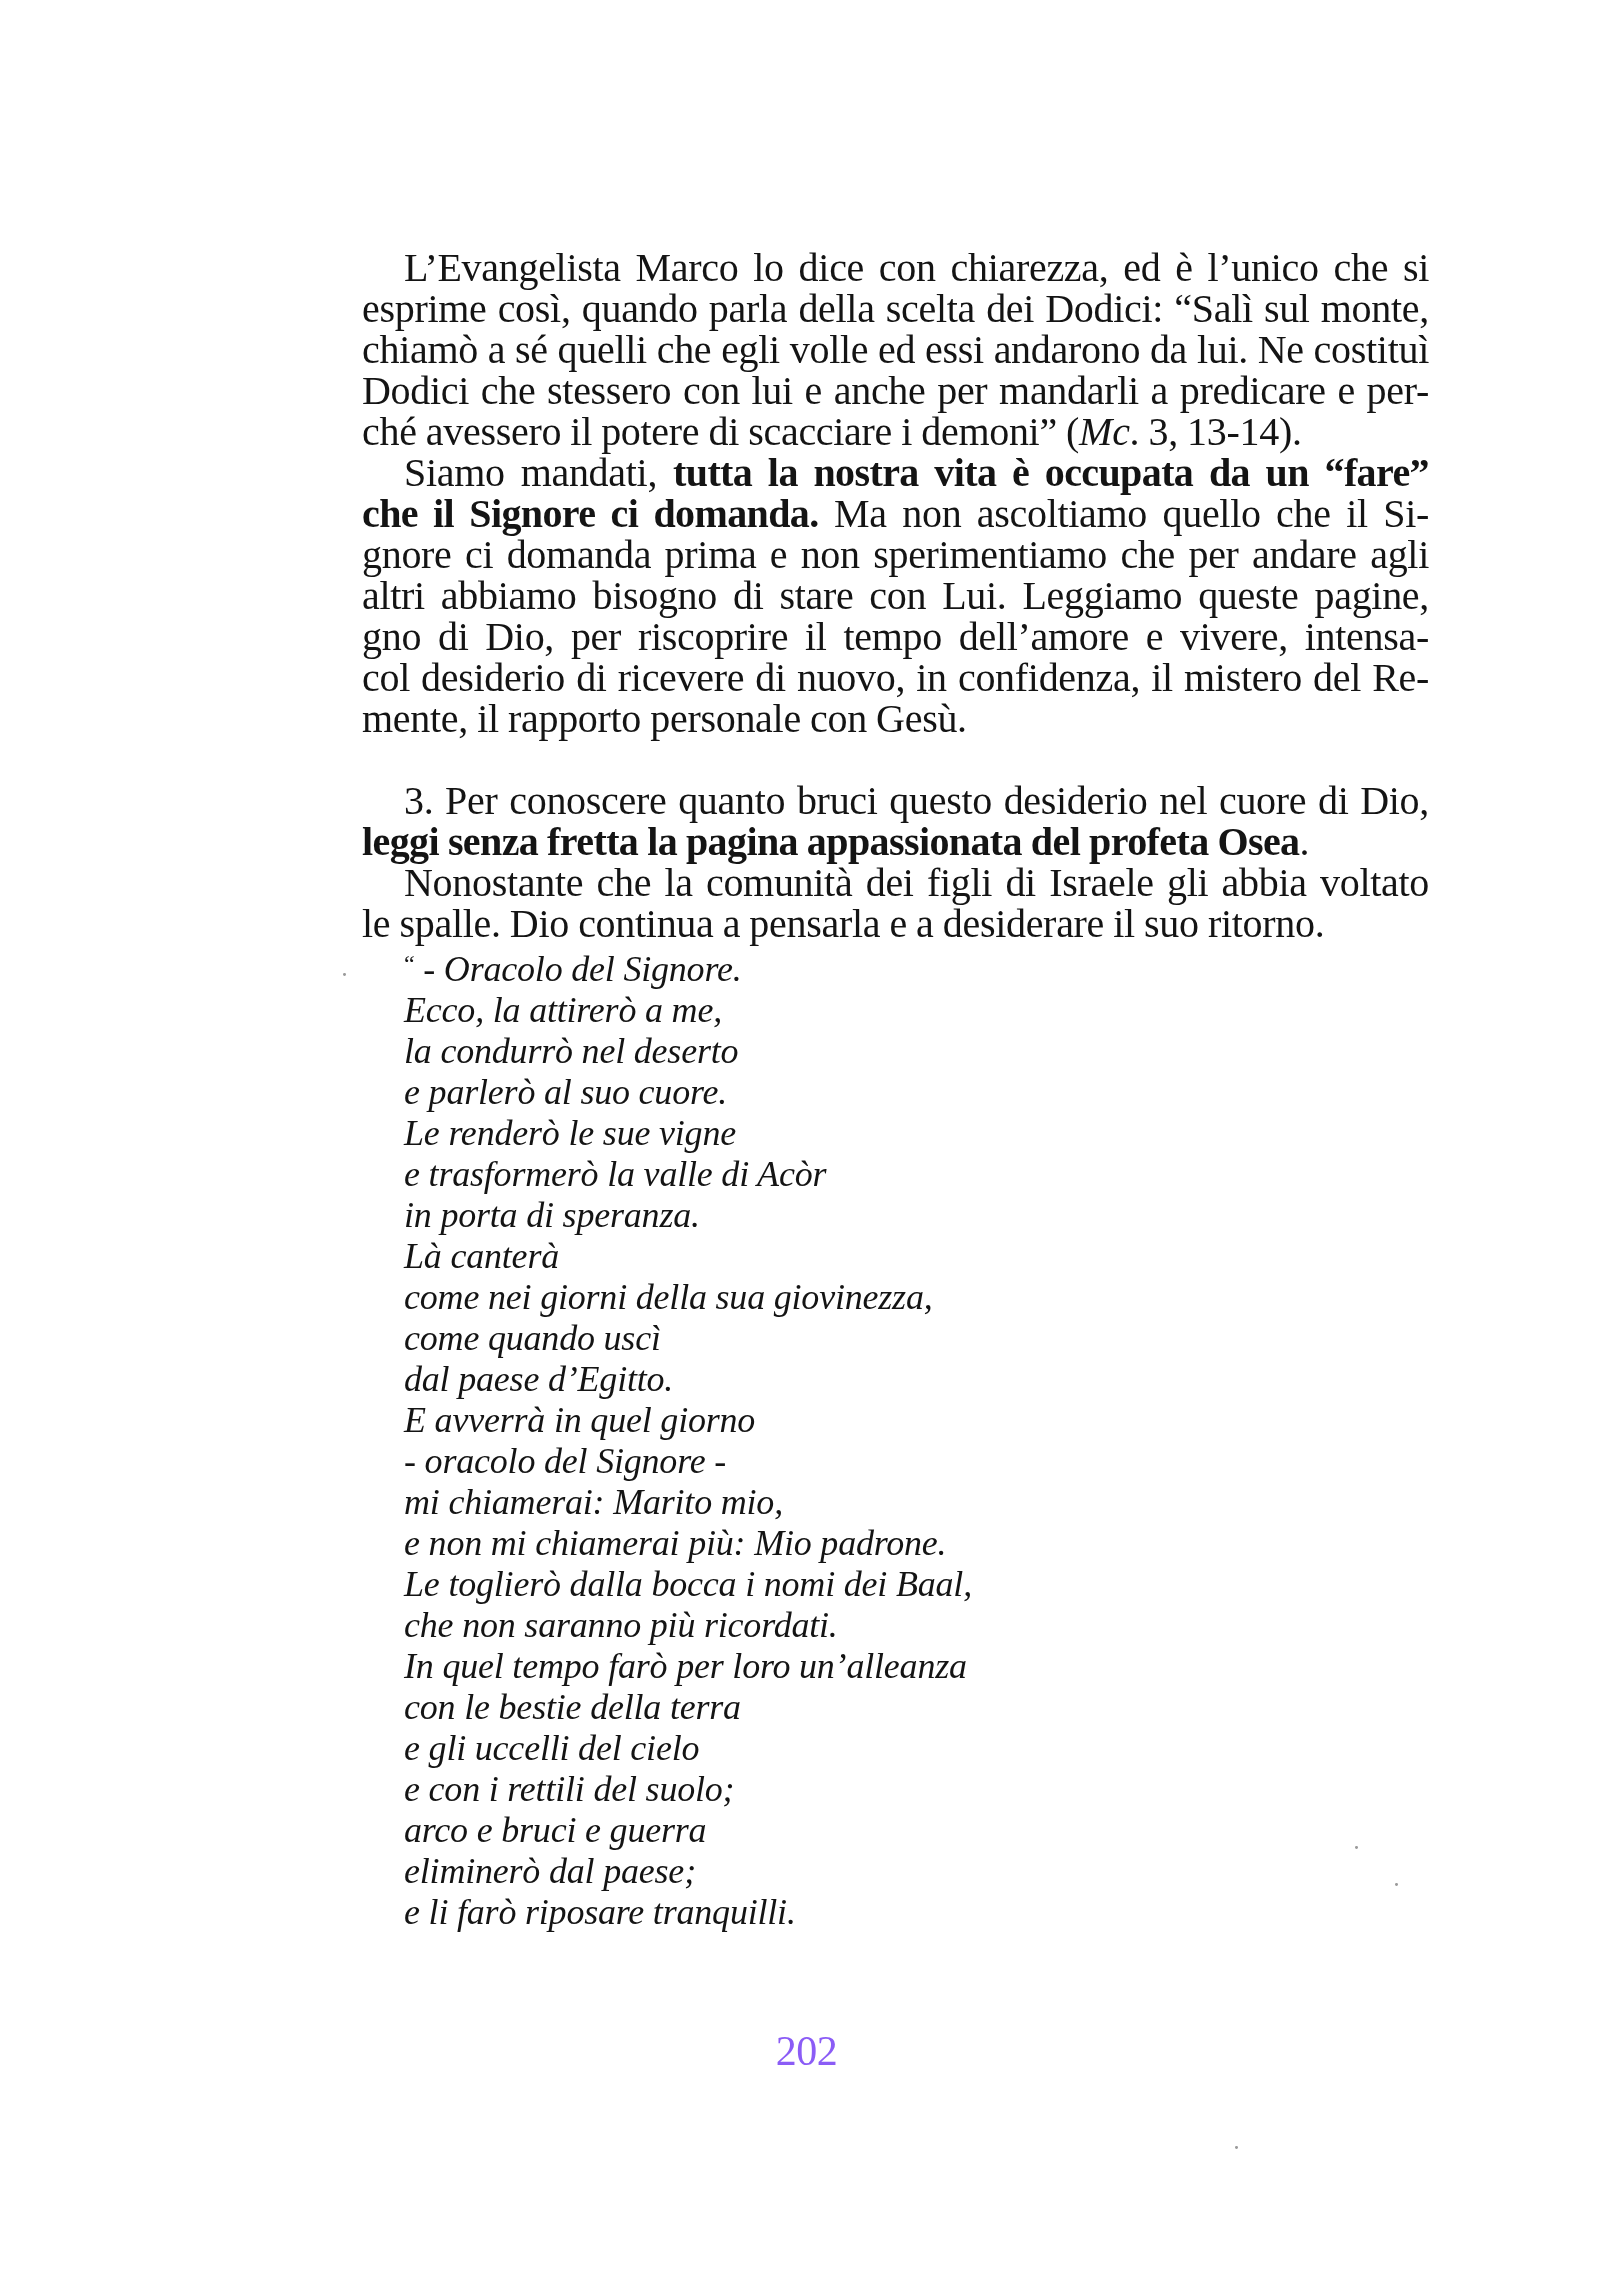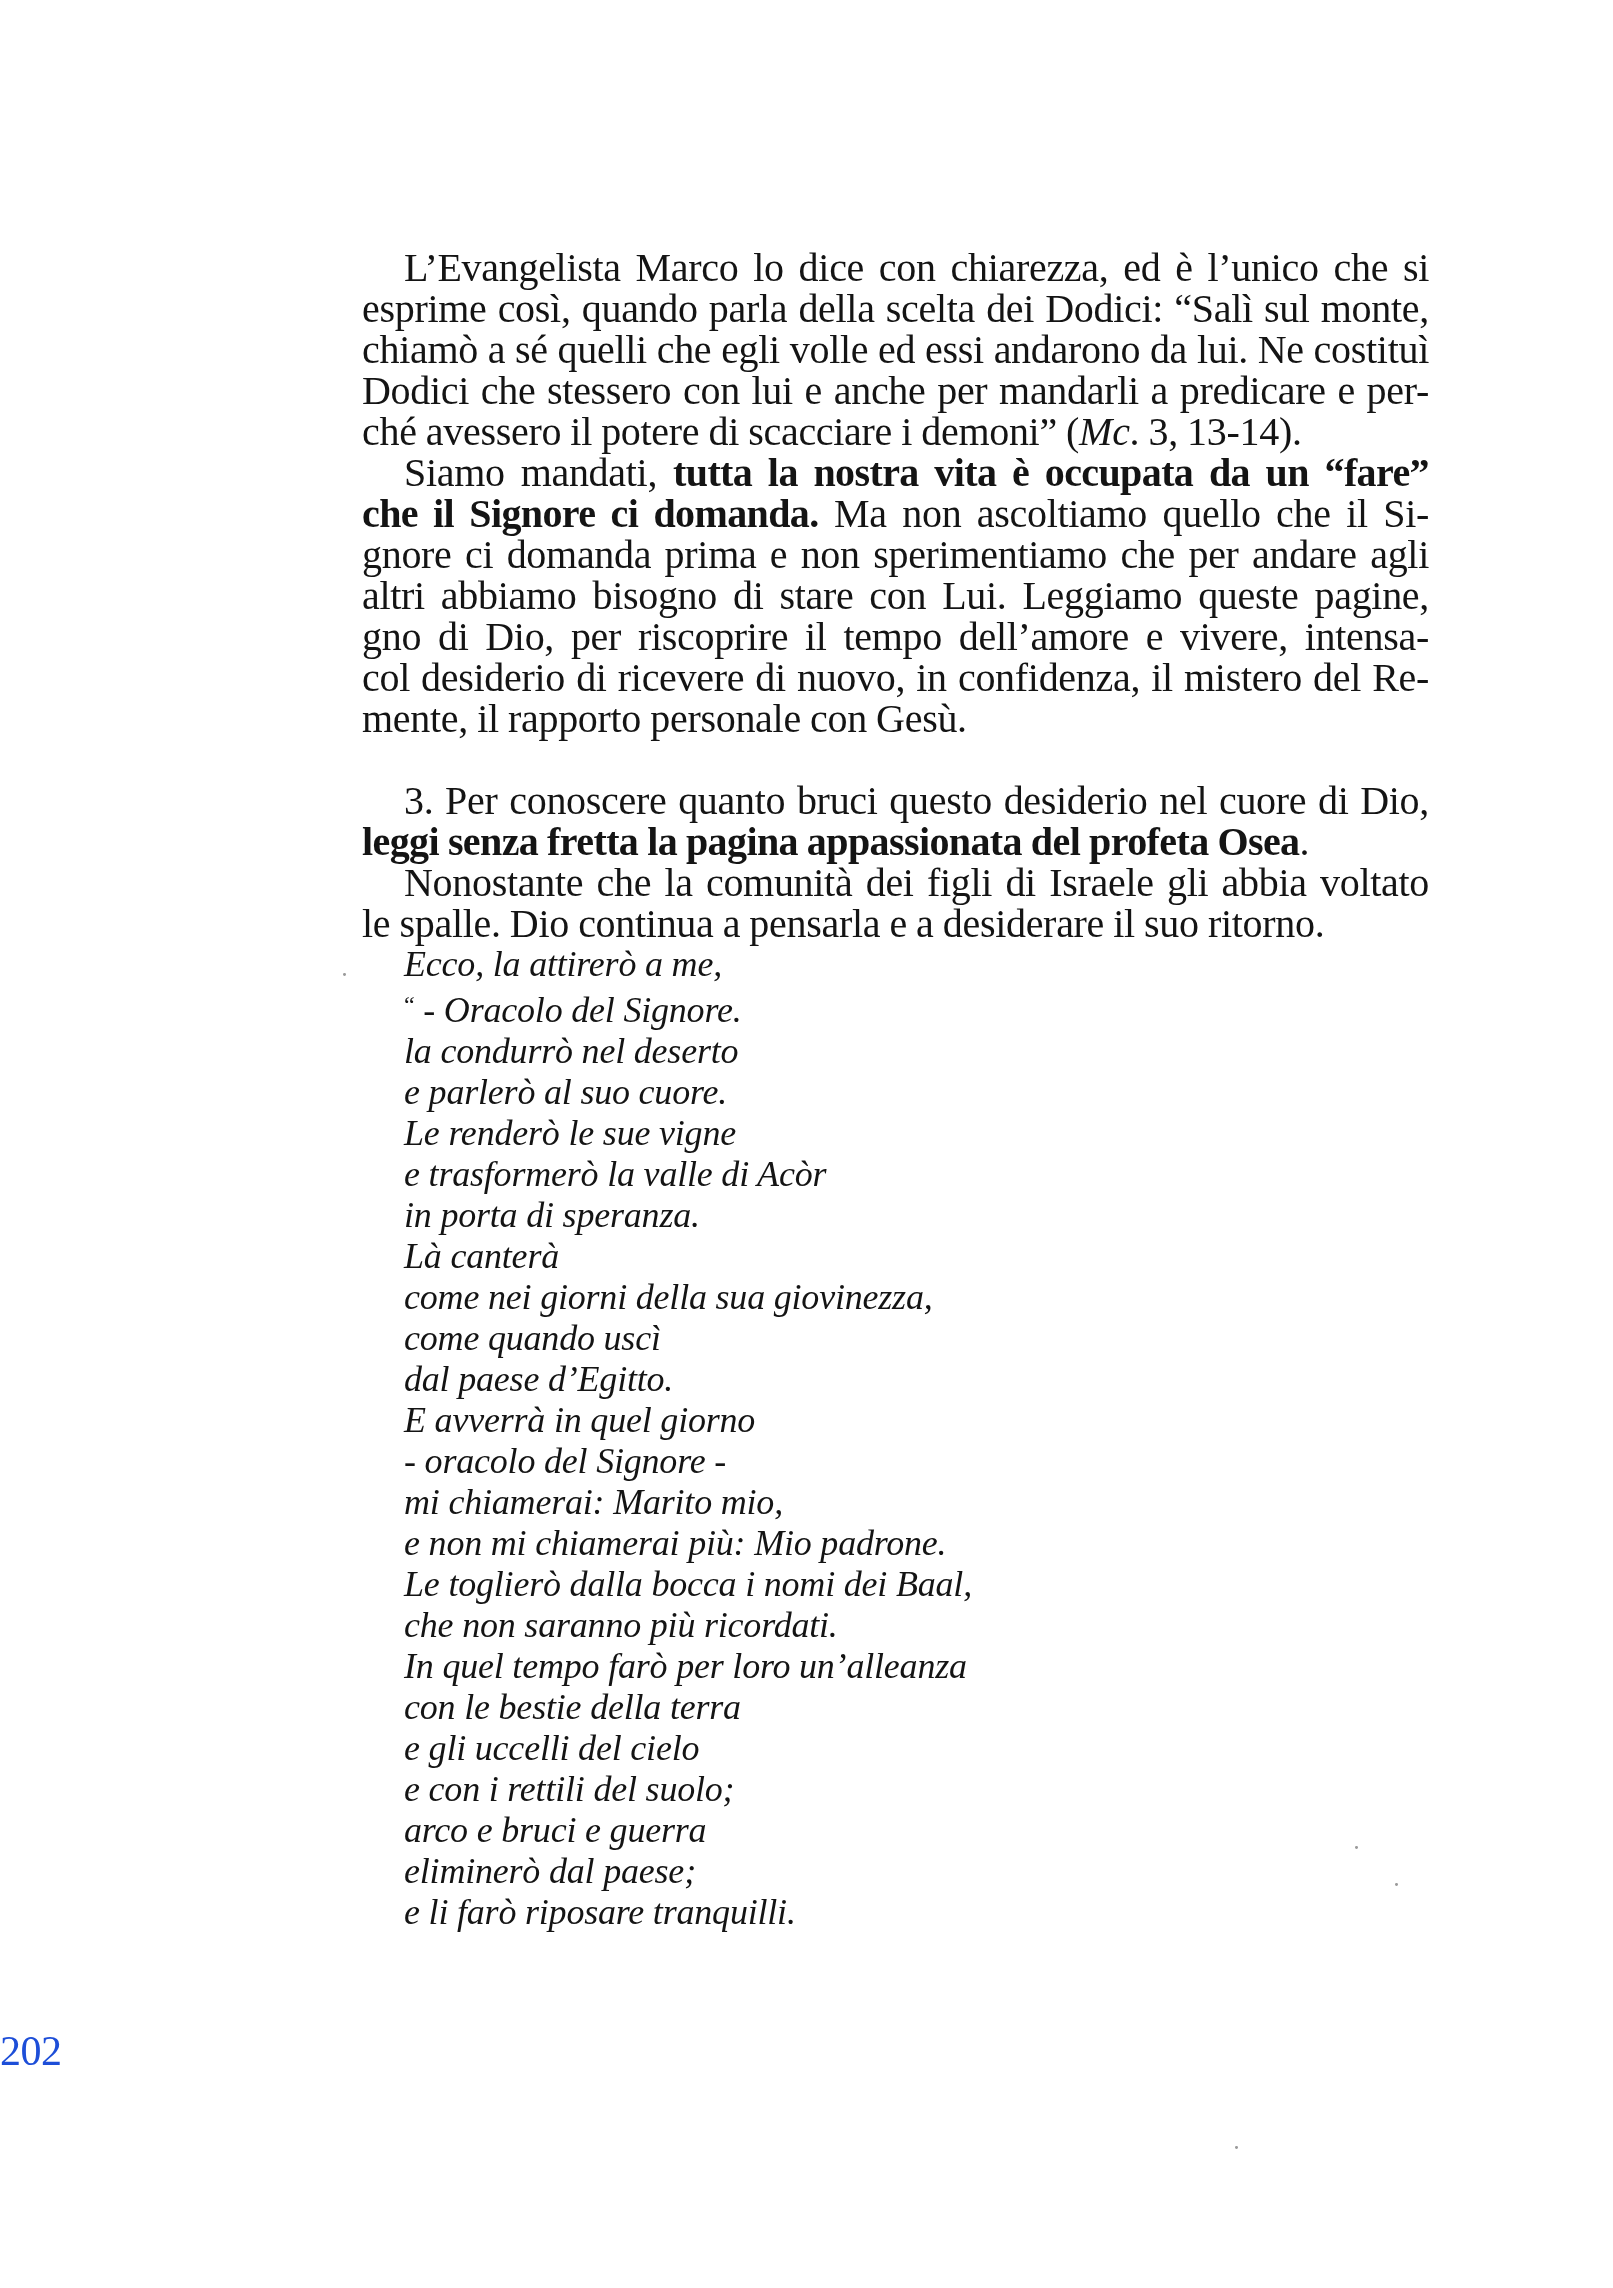--- a/index.html
+++ b/index.html
@@ -68,24 +68,24 @@
     .poem .open-quote {
       font-style: normal;
       font-size: 24px;
       vertical-align: 9.2px;
     }
     .page-number {
       position: absolute;
       left: 0;
       width: 1613px;
       top: 2027px;
-      text-align: left;
+      text-align: center;
       font-size: 42px;
       font-family: "Liberation Serif", "DejaVu Serif", serif;
-      color: #1d4ed8;
+      color: #8b5cf6;
       letter-spacing: -0.5px;
     }
     .speck {
       position: absolute;
       width: 2.8px;
       height: 2.8px;
       background: #9a9a9a;
       border-radius: 50%;
     }
   </style>
@@ -118,22 +118,22 @@
     <span class="line indent">3. Per conoscere quanto bruci questo desiderio nel cuore di Dio,</span>
     <span class="line last"><b>leggi senza fretta la pagina appassionata del profeta Osea</b><span>.</span></span>
   </div>
 
   <div class="p">
     <span class="line indent">Nonostante che la comunità dei figli di Israele gli abbia voltato</span>
     <span class="line last">le spalle. Dio continua a pensarla e a desiderare il suo ritorno.</span>
   </div>
 
   <div class="poem" id="poem">
-    <span class="vline">Ecco, la attirerò a me,</span>
-  <span class="vline"><span class="open-quote">“</span><span> - Oracolo del Signore.</span></span>
+    <span class="vline"><span class="open-quote">“</span><span> - Oracolo del Signore.</span></span>
+  <span class="vline">Ecco, la attirerò a me,</span>
       <span class="vline">la condurrò nel deserto</span>
       <span class="vline">e parlerò al suo cuore.</span>
       <span class="vline">Le renderò le sue vigne</span>
       <span class="vline">e trasformerò la valle di Acòr</span>
       <span class="vline">in porta di speranza.</span>
       <span class="vline">Là canterà</span>
       <span class="vline">come nei giorni della sua giovinezza,</span>
       <span class="vline">come quando uscì</span>
       <span class="vline">dal paese d’Egitto.</span>
       <span class="vline">E avverrà in quel giorno</span>

